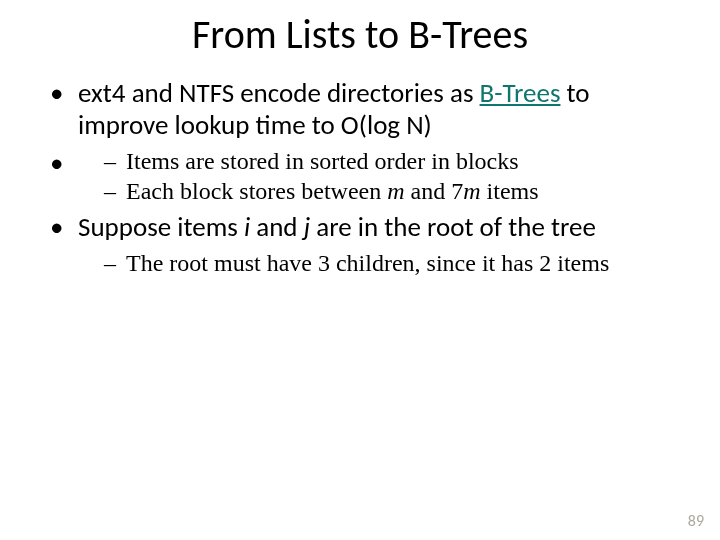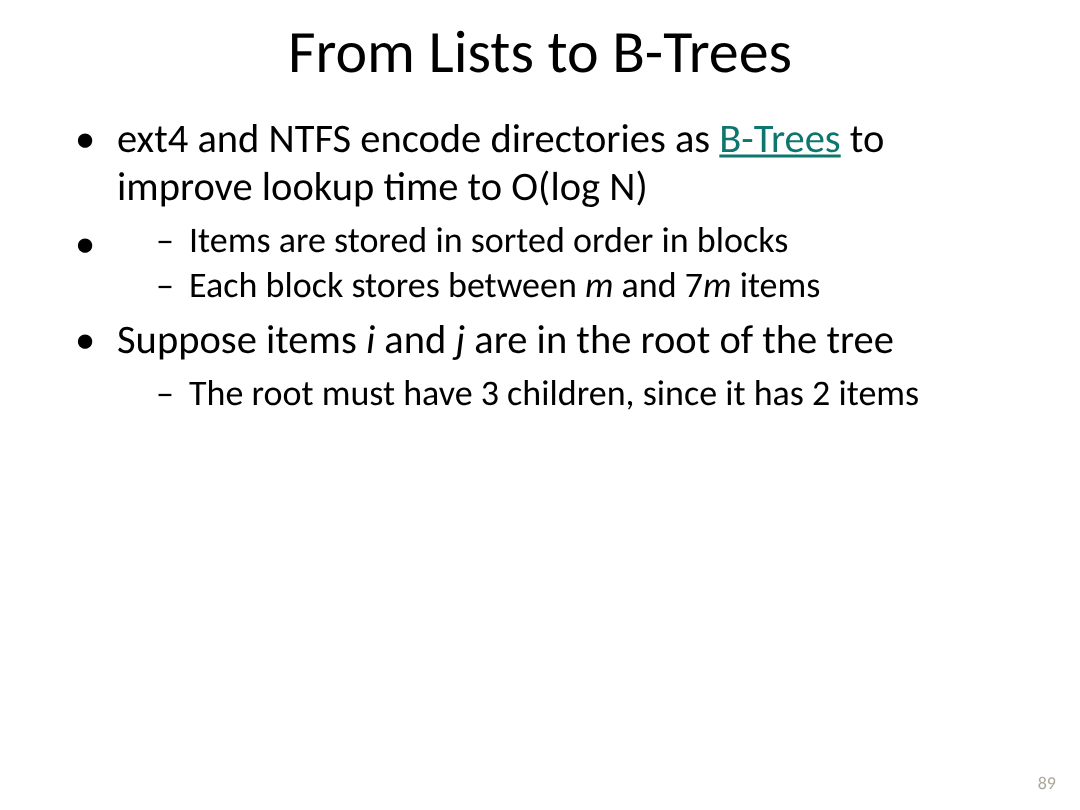--- a/index.html
+++ b/index.html
@@ -48,36 +48,37 @@
     list-style: none;
     margin: 6px 0 6px 26px;
     padding: 0;
     font-size: 24px;
     line-height: 1.18;
   }
   ul.level2 > li {
     position: relative;
     padding-left: 22px;
     margin-bottom: 2px;
+    font-family: Liberation Serif, serif;
   }
   ul.level2 > li::before {
     content: "–";
     position: absolute;
     left: 0;
     top: 0;
   }
   .link {
     color: #0f766e;
     text-decoration: underline;
   }
   .pagenum {
     position: absolute;
     right: 16px;
     bottom: 10px;
-    font-size: 12px;
+    font-size: 16px;
     color: #aca899;
   }
   em.it { font-style: italic; }
 </style>
 </head>
 <body>
 
 <div class="slide">
 
   <h1 class="title">From Lists to B-Trees</h1>

